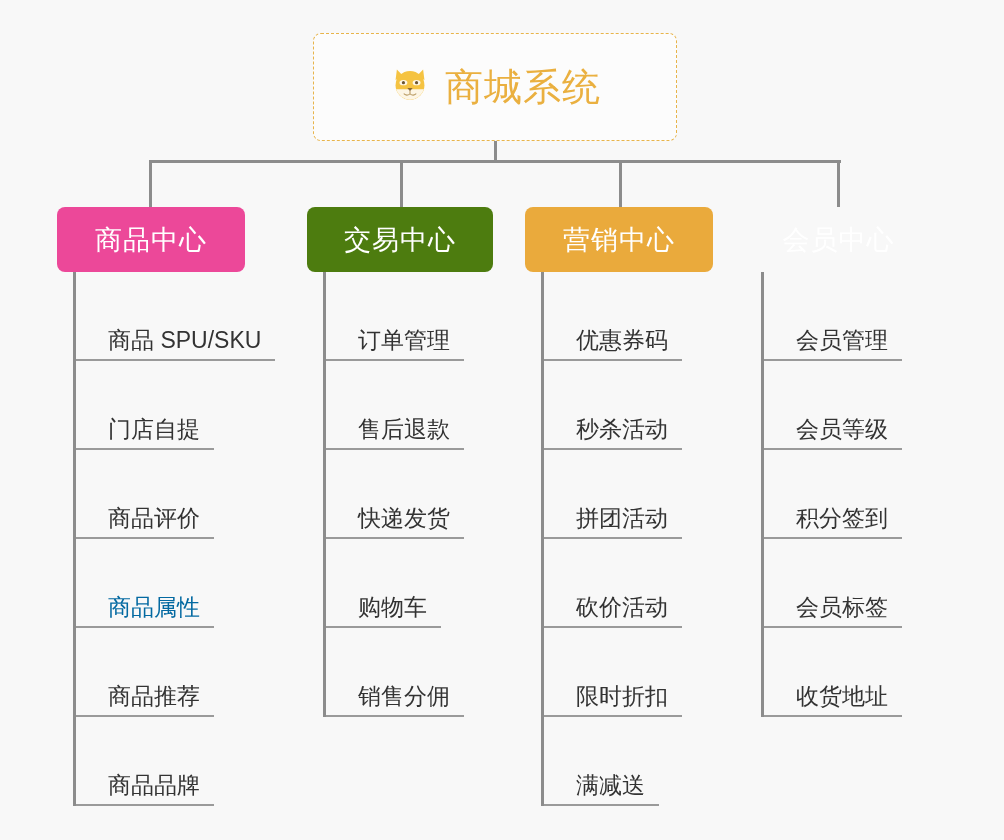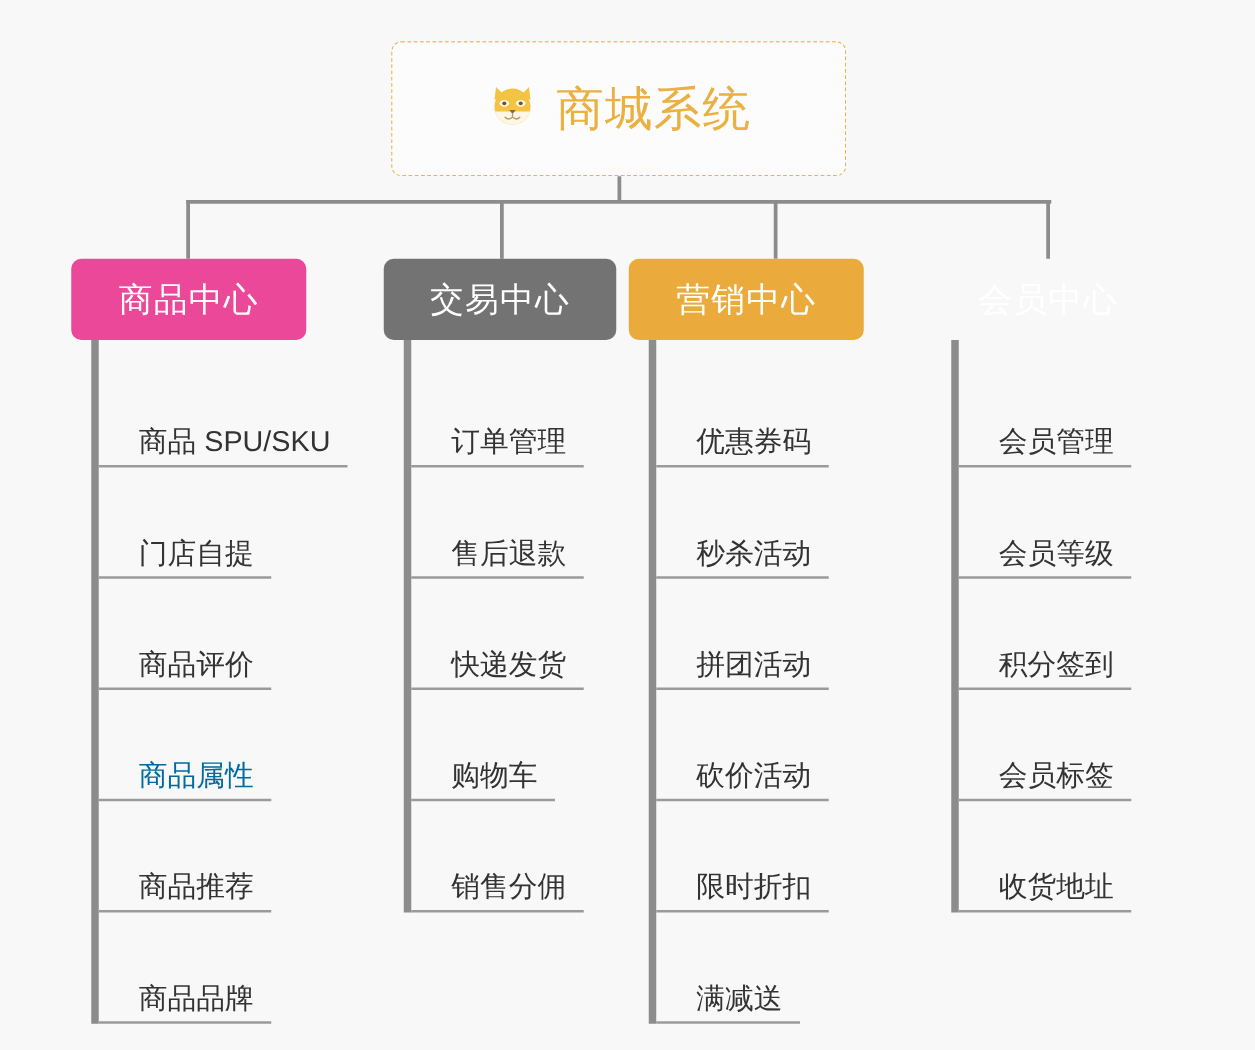--- a/index.html
+++ b/index.html
@@ -75,21 +75,21 @@
   .conn-drop.c2 { left: 619px; }
   .conn-drop.c3 { left: 837px; }
 
   
   .column {
     position: absolute;
     top: 207px;
   }
   .column.c0 { left: 57px;  width: 250px; }
   .column.c1 { left: 307px; width: 218px; }
-  .column.c2 { left: 503px; width: 220px; text-align: right; }
+  .column.c2 { left: 525px; width: 220px; text-align: right; }
   .column.c3 { left: 745px; width: 230px; }
 
   .cat-box {
     height: 65px;
     border-radius: 8px;
     display: flex;
     align-items: center;
     justify-content: center;
     color: #ffffff;
     font-size: 27px;
@@ -98,22 +98,21 @@
   }
   .column.c0 .cat-box { width: 188px; }
   .column.c1 .cat-box { width: 186px; }
   .column.c2 .cat-box { width: 188px; }
   .column.c3 .cat-box { width: 187px; }
 
   
   .leaf-list {
     position: relative;
     margin-left: 16px;
-    padding-top: 13px;
-    border-left: 6px solid #b91c1c;
+    border-left: 3px solid #b91c1c;
   }
   .leaf-item {
     position: relative;
     height: 89px;
     box-sizing: border-box;
     display: flex;
     align-items: flex-end;
   }
   .leaf-inner {
     display: inline-block;
@@ -177,21 +176,21 @@
       <div class="leaf-item">
           <span class="leaf-inner" style="border-bottom-color: rgb(154, 154, 154); color: rgb(51, 51, 51);">商品推荐</span>
         </div>
       <div class="leaf-item">
           <span class="leaf-inner" style="border-bottom-color: rgb(154, 154, 154); color: rgb(51, 51, 51);">商品品牌</span>
         </div>
     </div>
   </div>
 
   <div class="column c1">
-    <div class="cat-box" style="background: #737373;">
+    <div class="cat-box" style="background: #4d7c0f;">
       <span>交易中心</span>
     </div>
     <div class="leaf-list" style="border-left-color: rgb(140, 140, 140);">
       <div class="leaf-item">
           <span class="leaf-inner" style="border-bottom-color: rgb(154, 154, 154); color: rgb(51, 51, 51);">订单管理</span>
         </div>
       <div class="leaf-item">
           <span class="leaf-inner" style="border-bottom-color: rgb(154, 154, 154); color: rgb(51, 51, 51);">售后退款</span>
         </div>
       <div class="leaf-item">

